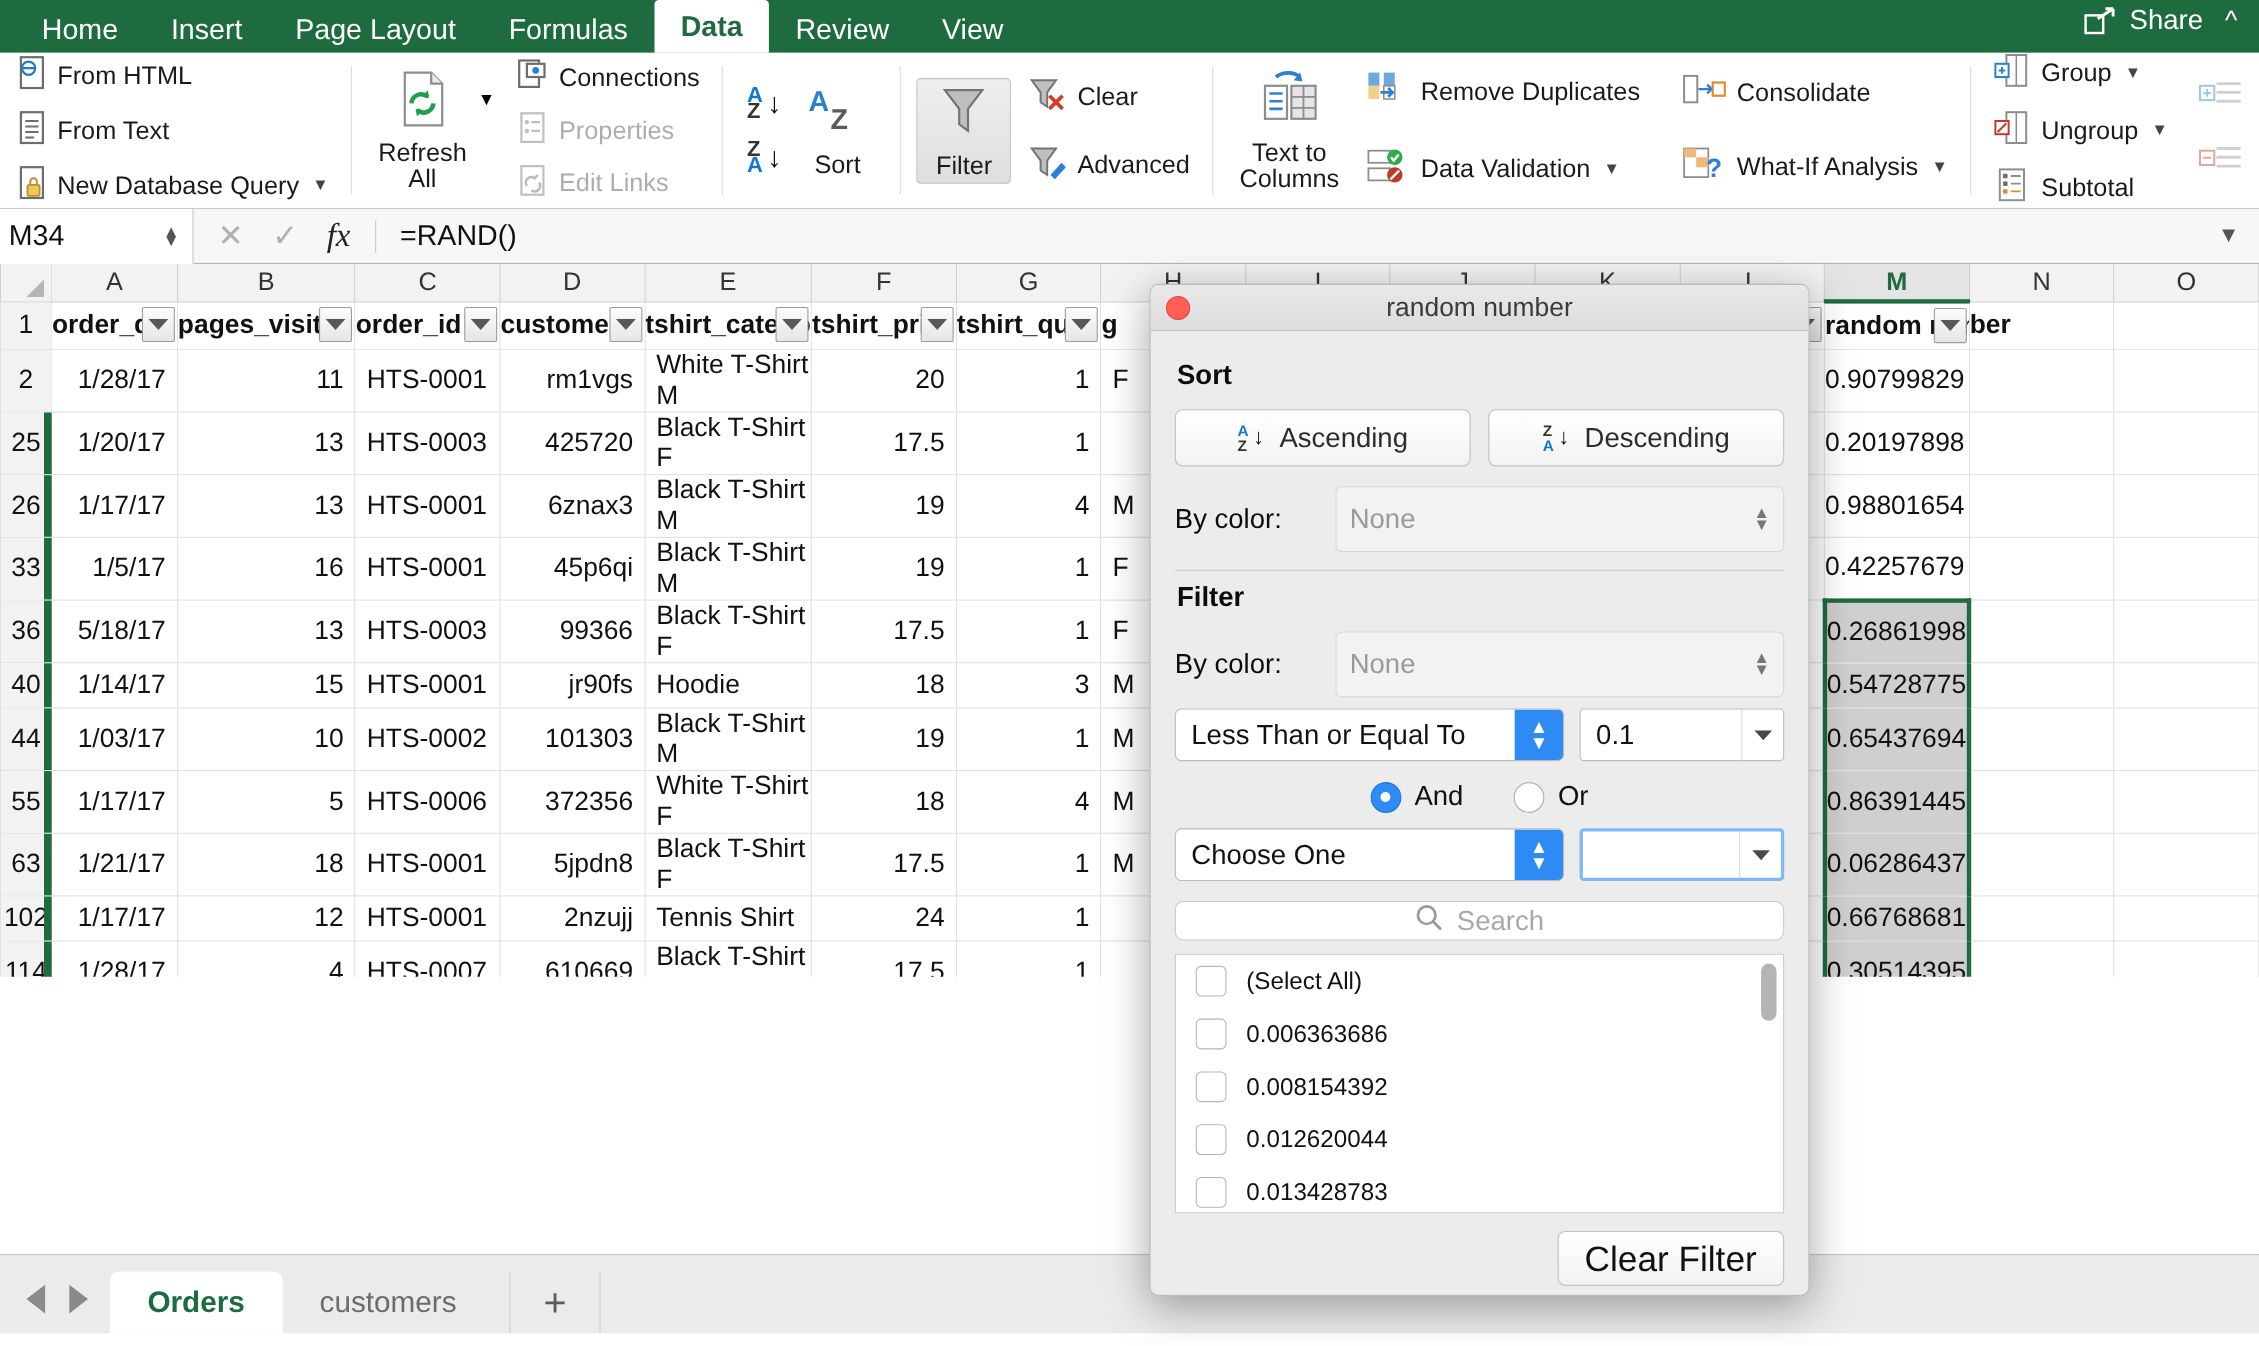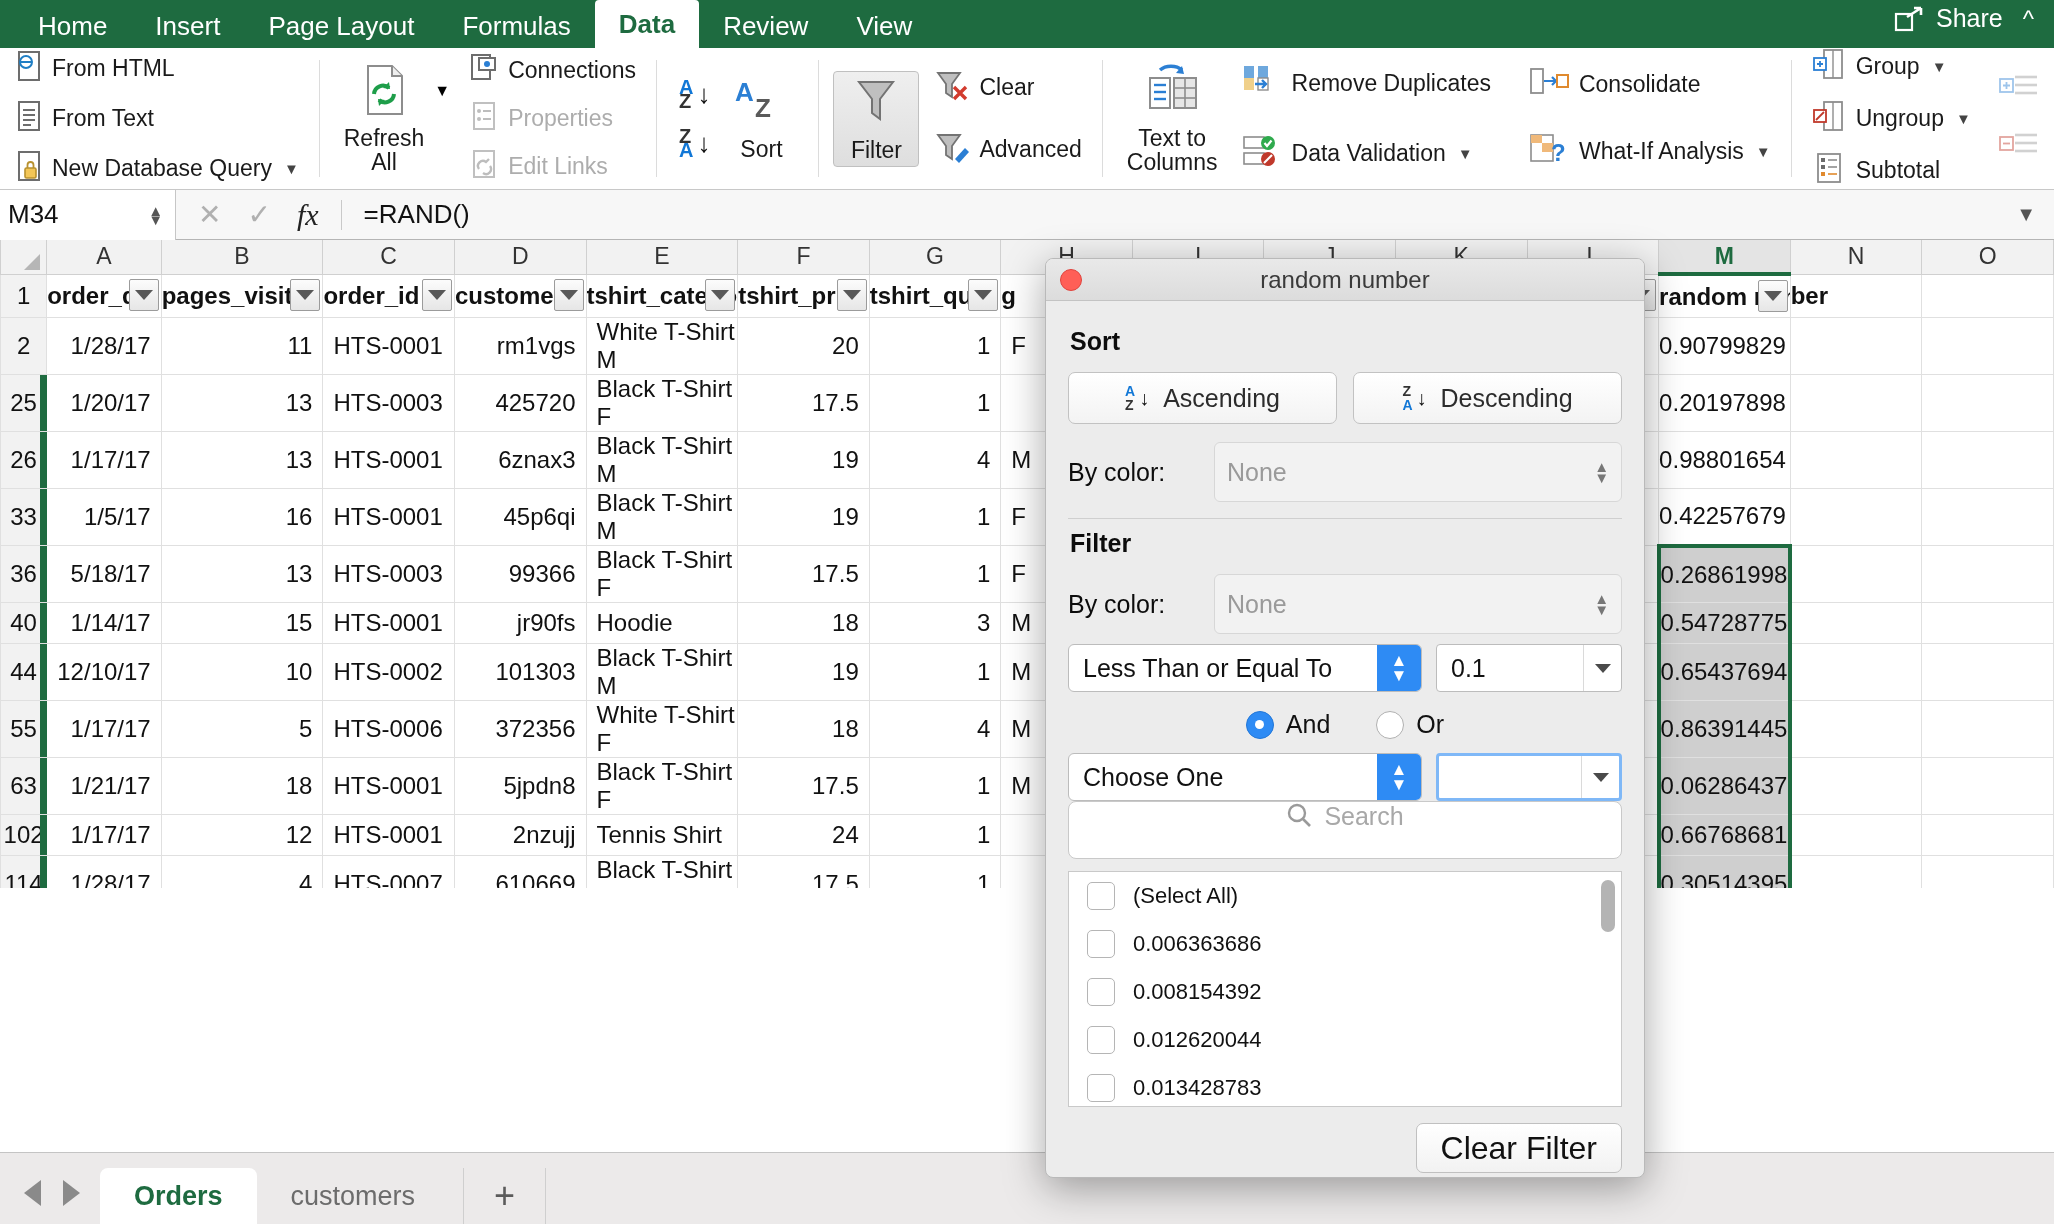--- a/index.html
+++ b/index.html
@@ -144,21 +144,21 @@
   .fbtn {
     position: absolute; right: 2px; top: 4px; width: 30px; height: 32px;
     background: linear-gradient(#fcfcfc,#e6e6e6); border: 1px solid #9b9b9b;
     border-radius: 2px; display: flex; align-items: center; justify-content: center;
   }
   .fbtn .tri { width: 0; height: 0; border-left: 9px solid transparent; border-right: 9px solid transparent; border-top: 10px solid #585858; }
   .fbtn.funnel { background: linear-gradient(#fcfcfc,#e6e6e6); }
 
   
   .sheet-tabs {
-    position: absolute; left: 0; bottom: 0; width: 2054px; height: 72px;
+    position: absolute; left: 0; bottom: 12px; width: 2054px; height: 72px;
     background: #eceaea; border-top: 1px solid #c4c4c4;
     display: flex; align-items: flex-end; padding-left: 18px;
   }
   .navarrows { display: flex; align-items: center; gap: 22px; padding: 0 20px 18px 6px; }
   .navarrow { width: 0; height: 0; }
   .navarrow.left { border-top: 13px solid transparent; border-bottom: 13px solid transparent; border-right: 17px solid #8a8a8a; }
   .navarrow.right { border-top: 13px solid transparent; border-bottom: 13px solid transparent; border-left: 17px solid #8a8a8a; }
   .stab {
     height: 56px; line-height: 56px; padding: 0 34px;
     font-size: 27px; color: #6c6c6c; border-radius: 8px 8px 0 0;
@@ -234,23 +234,23 @@
   }
   .valbox .dd .tri { width:0;height:0;border-left:8px solid transparent;border-right:8px solid transparent;border-top:9px solid #4a4a4a; }
 
   .radiorow { display: flex; align-items: center; justify-content: center; gap: 46px; margin: 18px 0 14px 0; }
   .radio { display: flex; align-items: center; gap: 12px; font-size: 25px; color: #111; }
   .rdot { width: 28px; height: 28px; border-radius: 50%; border: 1px solid #b0b0b0; background: #fff; display:flex;align-items:center;justify-content:center;}
   .rdot.on { background: #2e8bf4; border-color: #2277d8; }
   .rdot.on::after { content:""; width: 9px; height: 9px; border-radius: 50%; background: #fff; }
 
   .searchbox {
-    margin-top: 0; height: 58px; background: #fff;
+    margin-top: 18px; height: 36px; background: #fff;
     border: 1px solid #c9c9c9; border-radius: 8px;
-    display: flex; justify-content: center; gap: 12px;
+    display: flex; align-items: center; justify-content: center; gap: 12px;
     font-size: 25px; color: #a8a8a8;
   }
 
   .listbox {
     margin-top: 12px; height: 236px; background: #fff;
     border: 1px solid #c9c9c9; position: relative; overflow: hidden;
   }
   .li { display: flex; align-items: center; gap: 18px; padding: 4px 0 4px 18px; height: 48px; }
   .cbx { width: 28px; height: 28px; border: 1px solid #b5b5b5; border-radius: 5px; background: #fff; flex: none; }
   .li-label { font-size: 22px; color: #111; }
@@ -787,21 +787,21 @@
           <td class="txt"></td>
           <td class="txt"></td>
           <td class="txt"></td>
           <td class="txt"></td>
           <td class="rand selected selLeft selRight">0.54728775</td>
           <td class="txt"></td>
           <td class="txt"></td>
         </tr>
         <tr class="data-row">
           <td class="rowhead band">44</td>
-          <td class="num">12/10/17</td>
+          <td class="num">1/03/17</td>
           <td class="num">10</td>
           <td class="txt">HTS-0002</td>
           <td class="num">101303</td>
           <td class="txt">Black T-Shirt M</td>
           <td class="num">19</td>
           <td class="num">1</td>
           <td class="txt">M</td>
           <td class="txt"></td>
           <td class="txt"></td>
           <td class="txt"></td>

